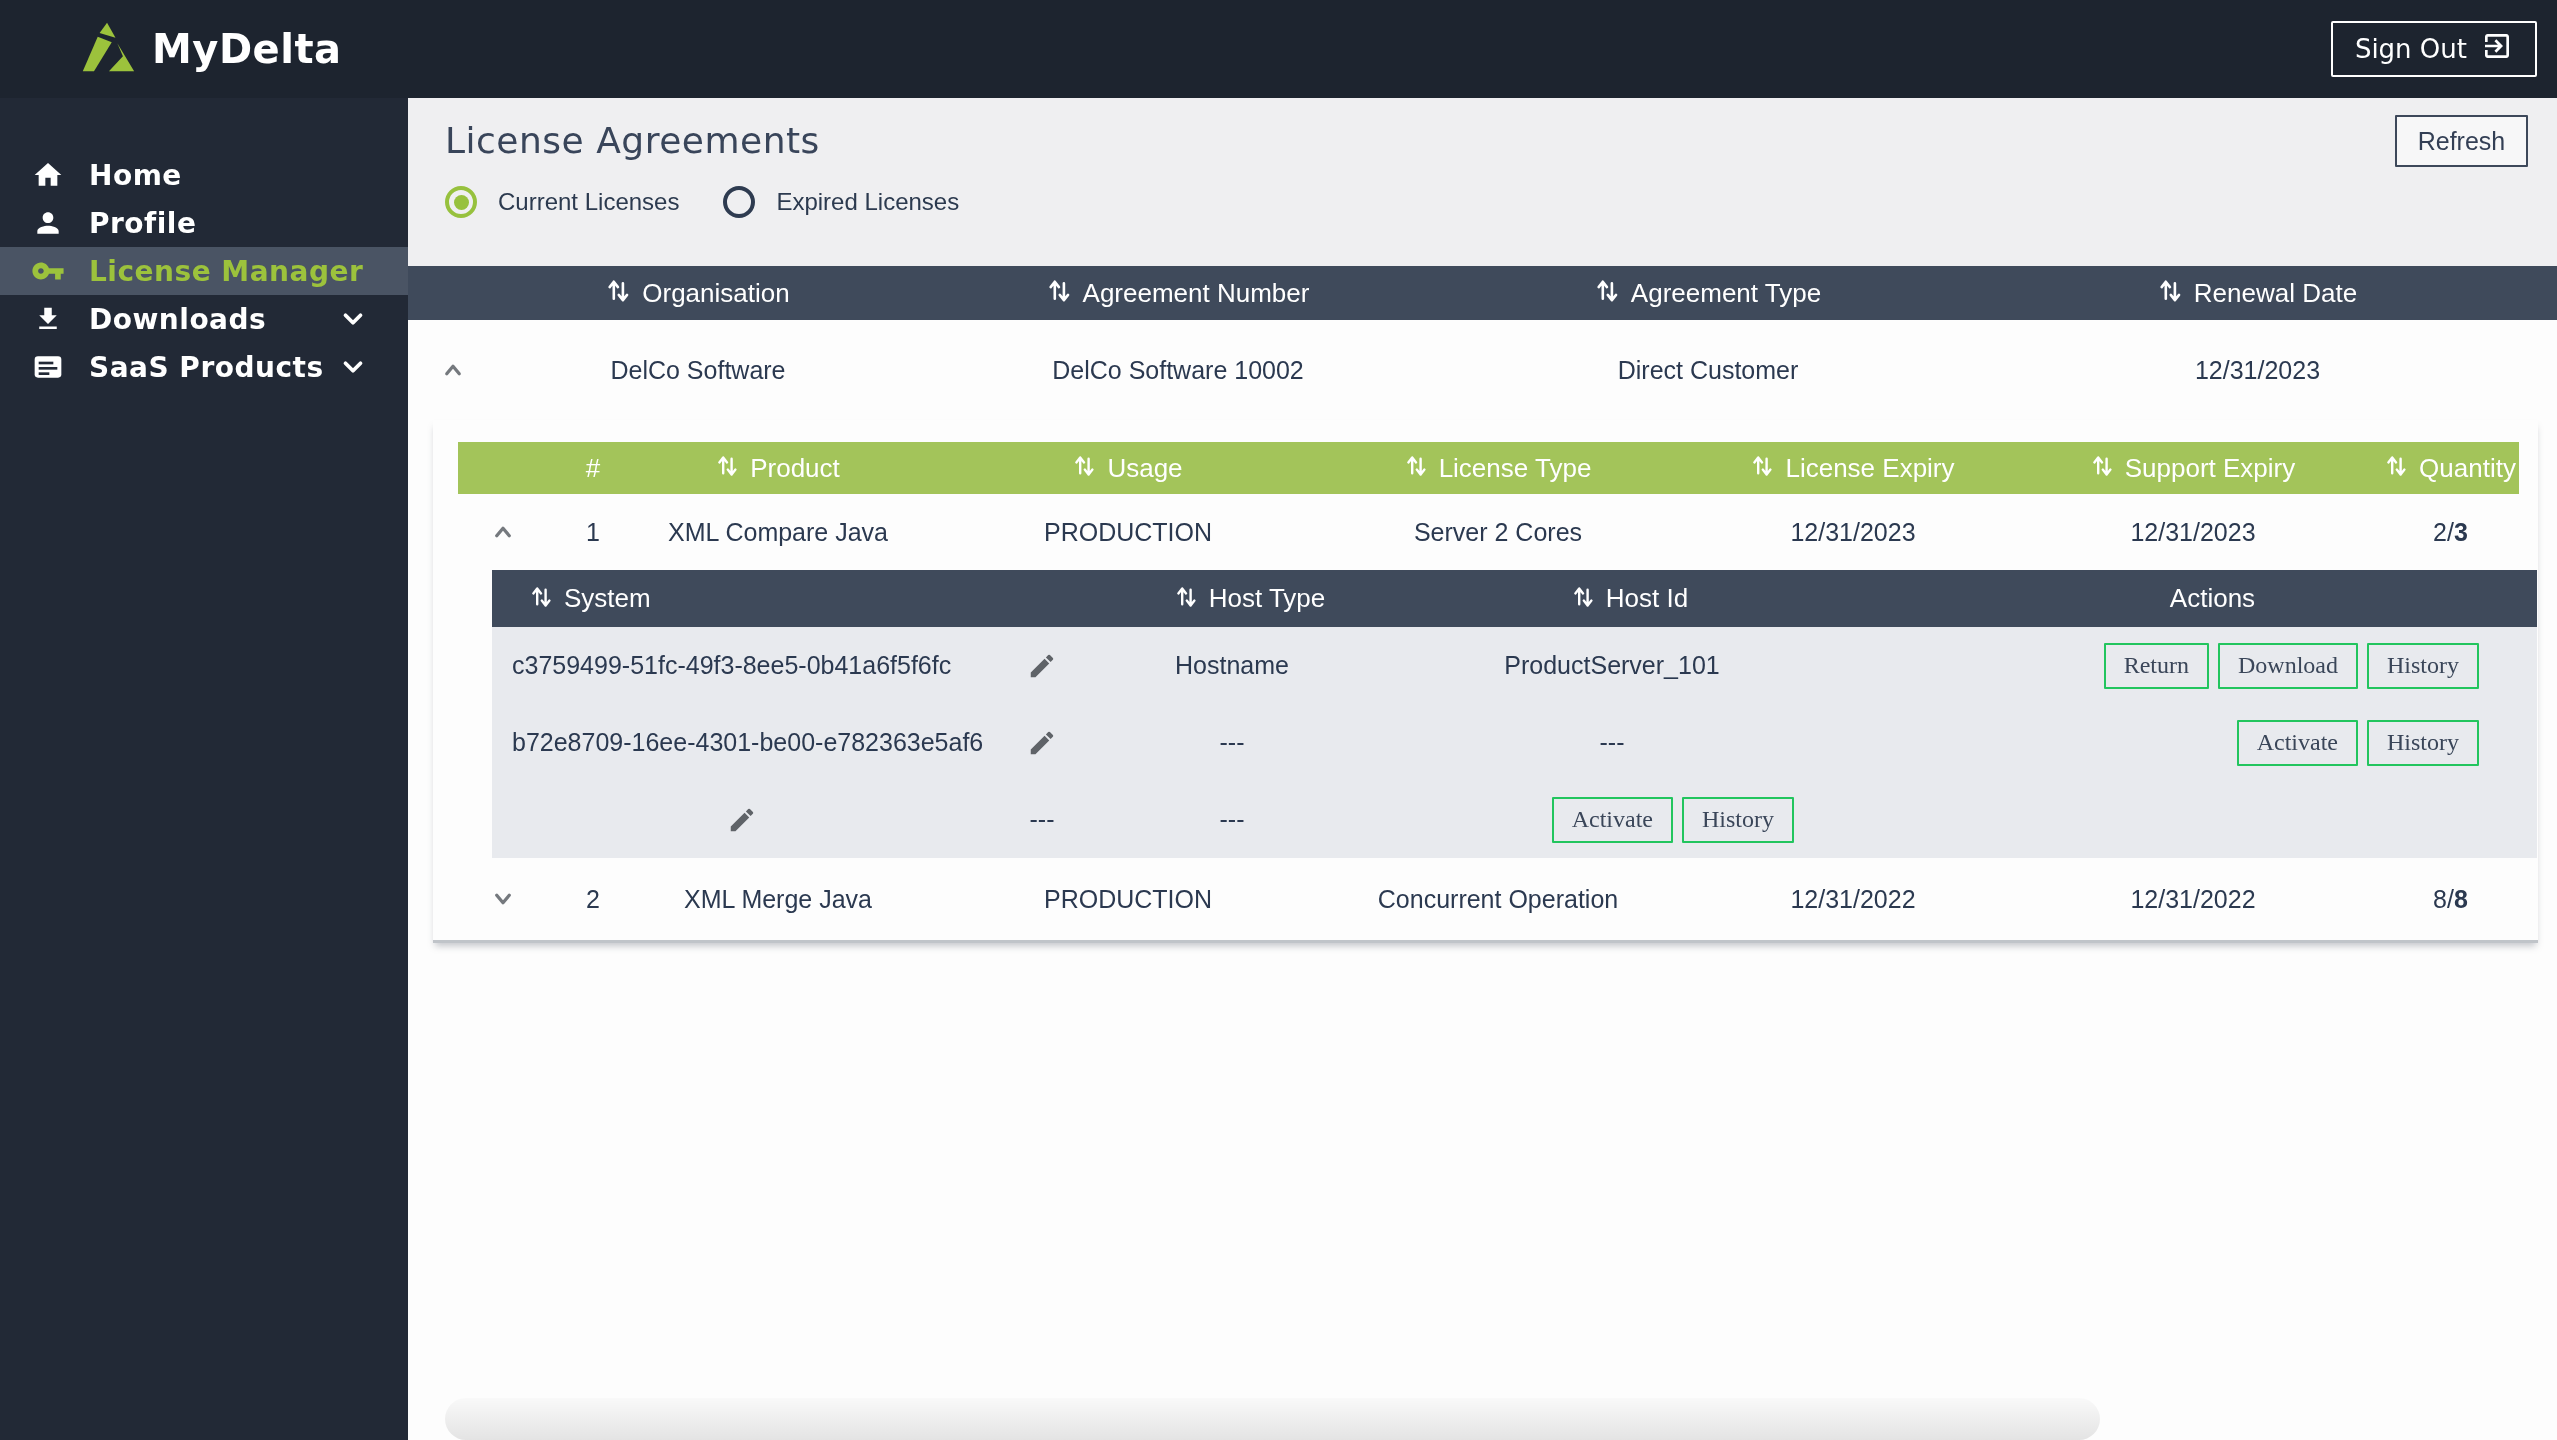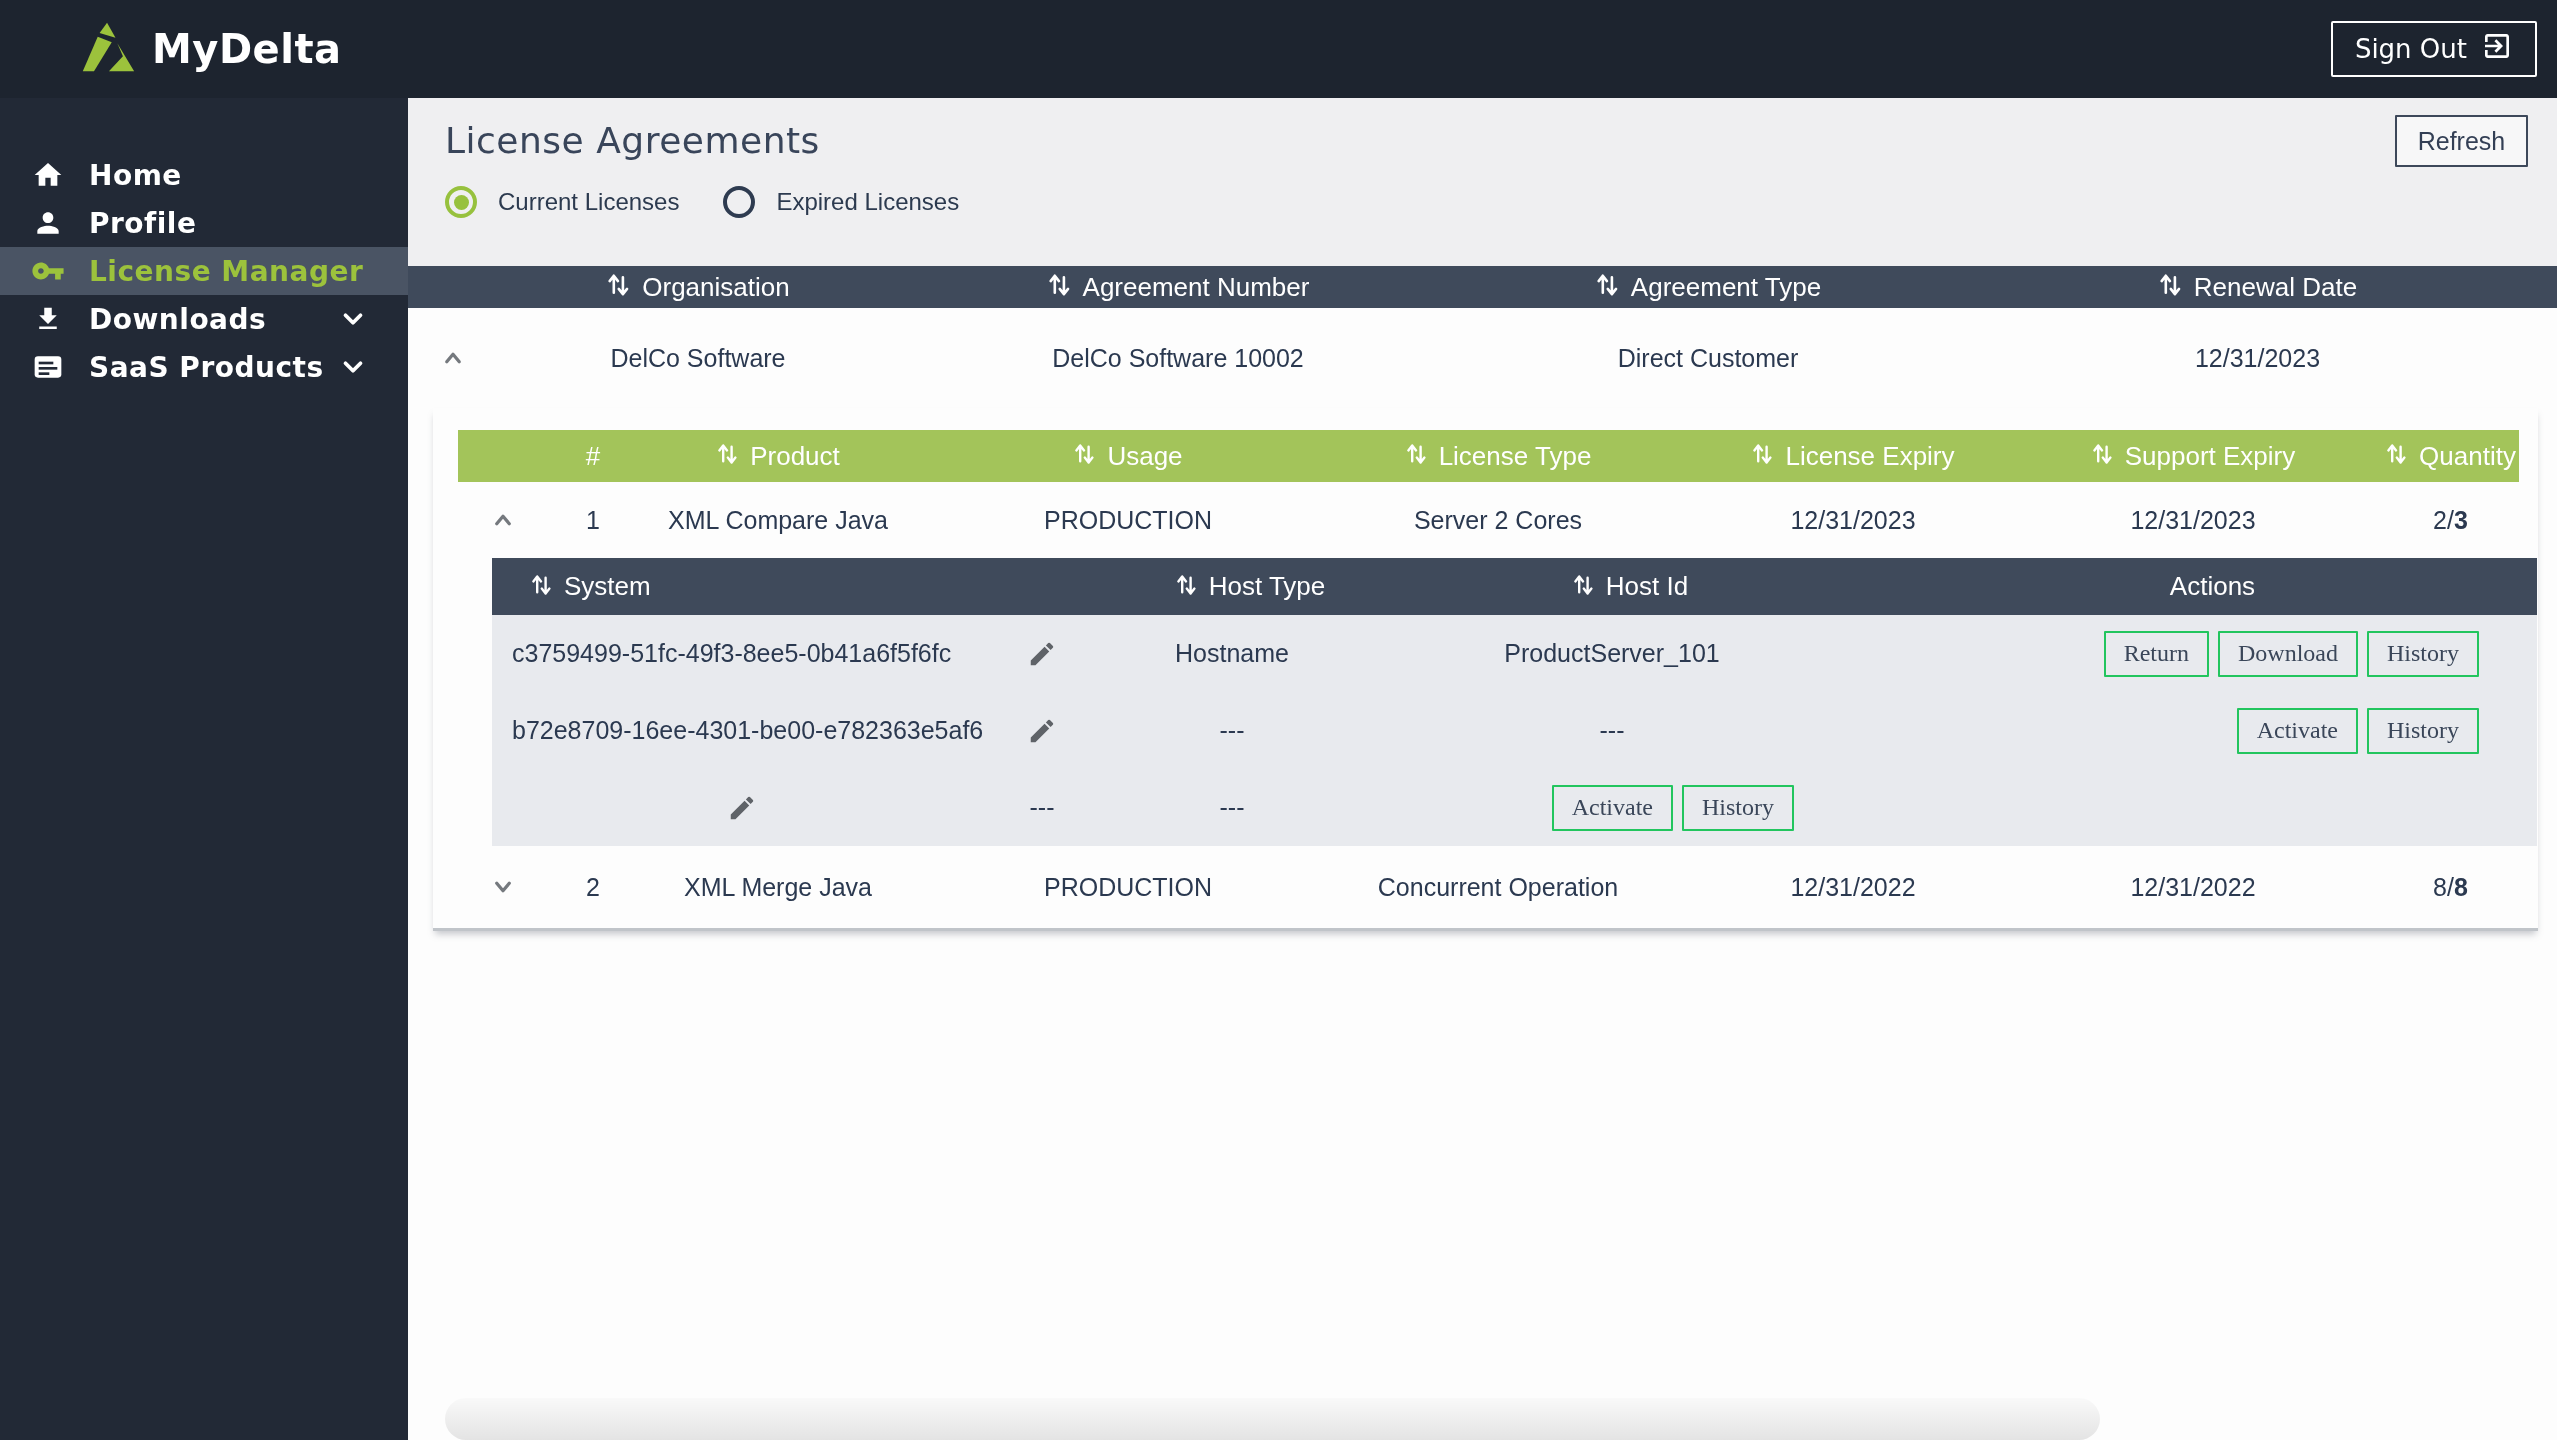--- a/index.html
+++ b/index.html
@@ -39,21 +39,21 @@
   .cell { display:flex; align-items:center; justify-content:center; gap:10px; overflow:hidden; }
   .cell.left { justify-content:flex-start; padding-left:20px; }
   .cell.right { justify-content:flex-end; padding-right:58px; }
   .hdr-label { font-size:26px; white-space:nowrap; }
 
   .main-cols  { display:grid; grid-template-columns:90px 400px 560px 500px 599px; }
   .green-cols { display:grid; grid-template-columns:90px 90px 280px 420px 320px 390px 290px 225px; }
   .sys-cols   { display:grid; grid-template-columns:500px 100px 280px 480px 685px; }
   .sysh-cols  { display:grid; grid-template-columns:600px 280px 480px 685px;padding-left:18px; }
 
-  .main-header { height:42px; }
+  .main-header { height:54px; }
   .agreement-row { height:100px; background:#fdfdfd; font-size:25px; }
   .agr-panel { padding:22px 19px 0 25px; background:#fdfdfd; }
   .green-header { height:52px; background:#a3c45a; color:#ffffff; }
   .product-row { height:76px; background:#fdfdfd; font-size:25px; }
   .product-row.last { height:82px; }
   .sys-panel { margin-left:34px; width:2045px; }
   .sys-header { height:57px; }
   .sys-row { height:77px; background:#e8eaee; font-size:25px; }
   .uuid { white-space:nowrap; }
   .table-bottom { margin-left:25px; margin-right:19px; border-bottom:3px solid #c0c4c9; box-shadow:0 5px 7px -2px rgba(110,116,128,.4); }

